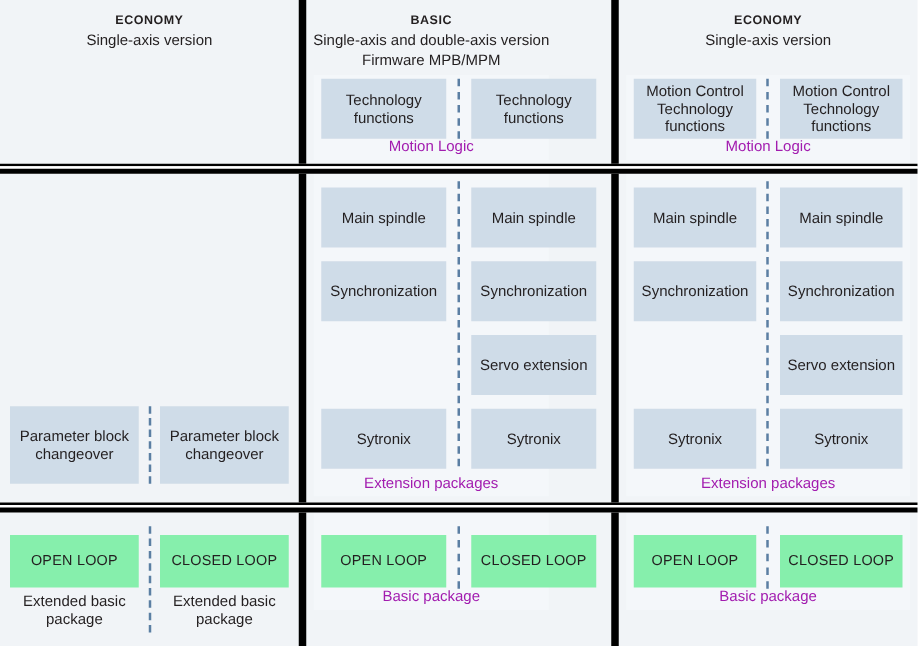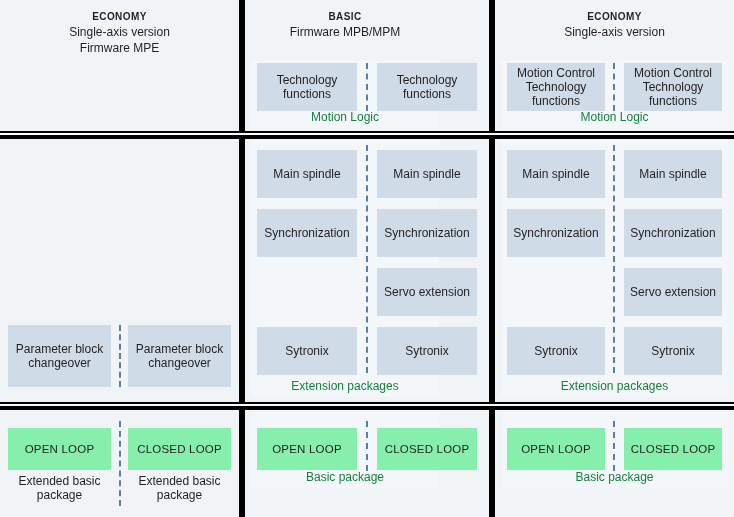--- a/index.html
+++ b/index.html
@@ -109,21 +109,21 @@
     height: 100%;
   }
   .group-caption {
     position: absolute;
     left: 0;
     right: 0;
     bottom: 4px;
     text-align: center;
     font-size: 12px;
     line-height: 14px;
-    color: #15803d;
+    color: #a21caf;
   }
 
   
   .dashsep {
     position: absolute;
     width: 0;
     border-left: 2px dashed #5b7fa3;
     z-index: 3;
   }
 
@@ -158,21 +158,20 @@
 </head>
 <body>
 
 <div class="matrix">
 
   <div class="col col-economy">
 
     <div class="row row-head">
       <div class="col-title">ECONOMY</div>
       <div class="col-sub">Single-axis version</div>
-      <div class="col-sub">Firmware MPE</div>
     </div>
 
     <div class="row row-mid">
       <div class="dashsep" style="left:119px; top:186px; height:62px;"></div>
 
       <div class="box light" style="left:8px; top:186px; width:103px; height:62px;">
         <span class="box-text">Parameter block changeover</span>
       </div>
 
       <div class="box light" style="left:128px; top:186px; width:103px; height:62px;">
@@ -192,20 +191,21 @@
         <span class="box-text">CLOSED LOOP</span>
       </div>
       <div class="foot-label" style="left:128px; top:64px; width:103px;">Extended basic package</div>
     </div>
   </div>
 
   <div class="col col-basic">
 
     <div class="row row-head">
       <div class="col-title">BASIC</div>
+      <div class="col-sub">Single-axis and double-axis version</div>
       <div class="col-sub">Firmware MPB/MPM</div>
 
       <div class="group" style="top:60px; height:68px;">
         <div class="group-inner">
           <div class="dashsep" style="left:115px; top:3px; height:48px;"></div>
 
           <div class="box light" style="left:6px; top:3px; width:100px; height:48px;">
             <span class="box-text">Technology functions</span>
           </div>
 

